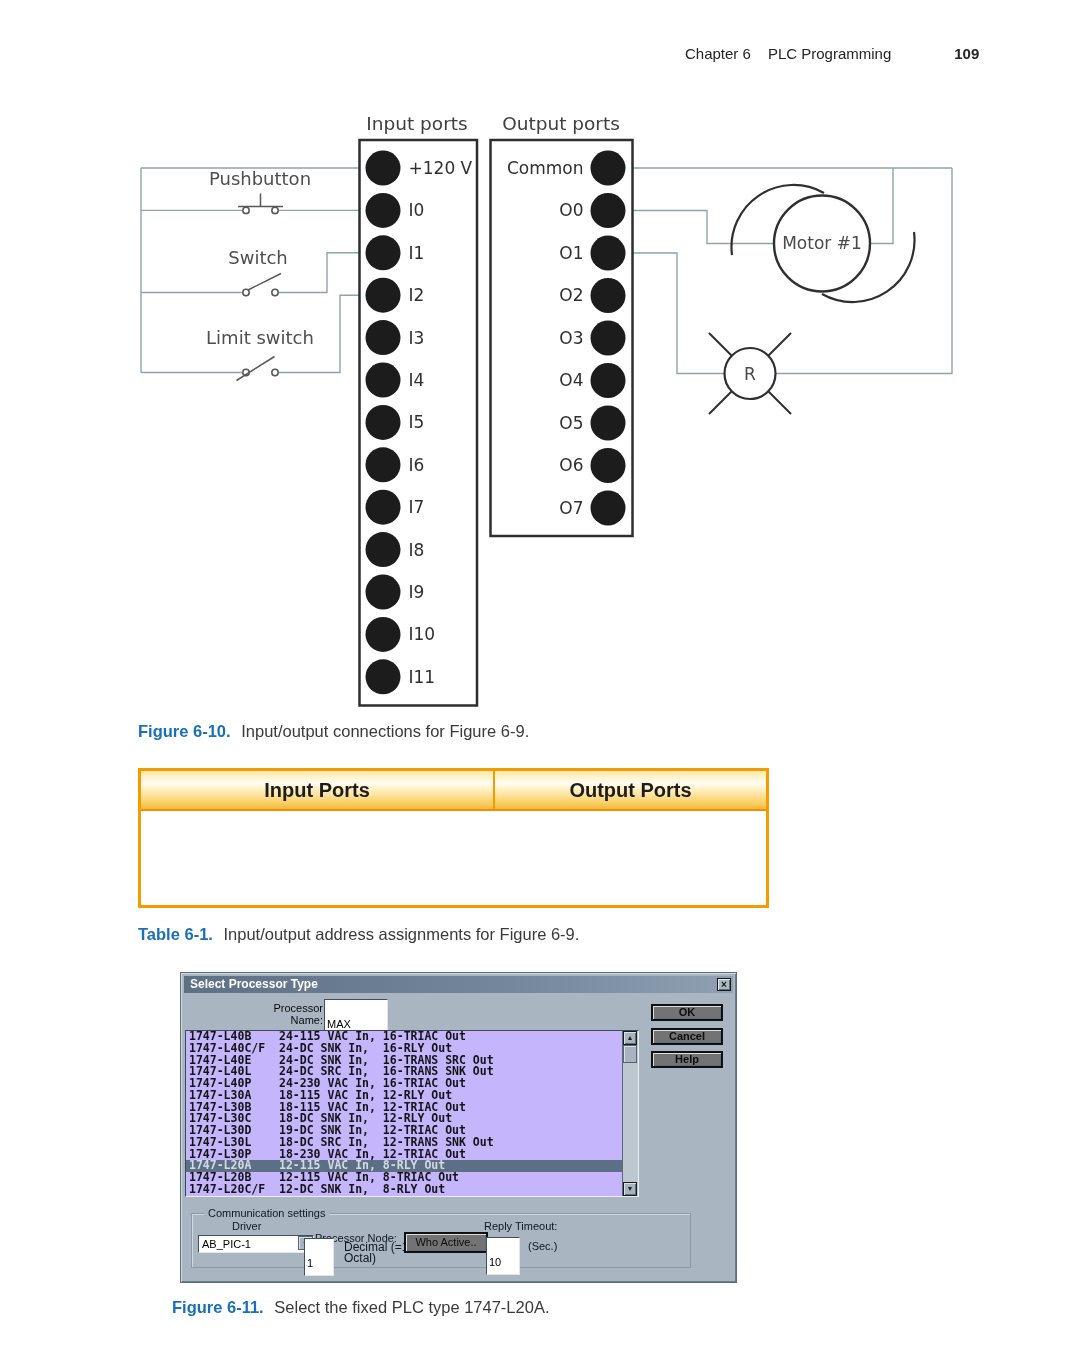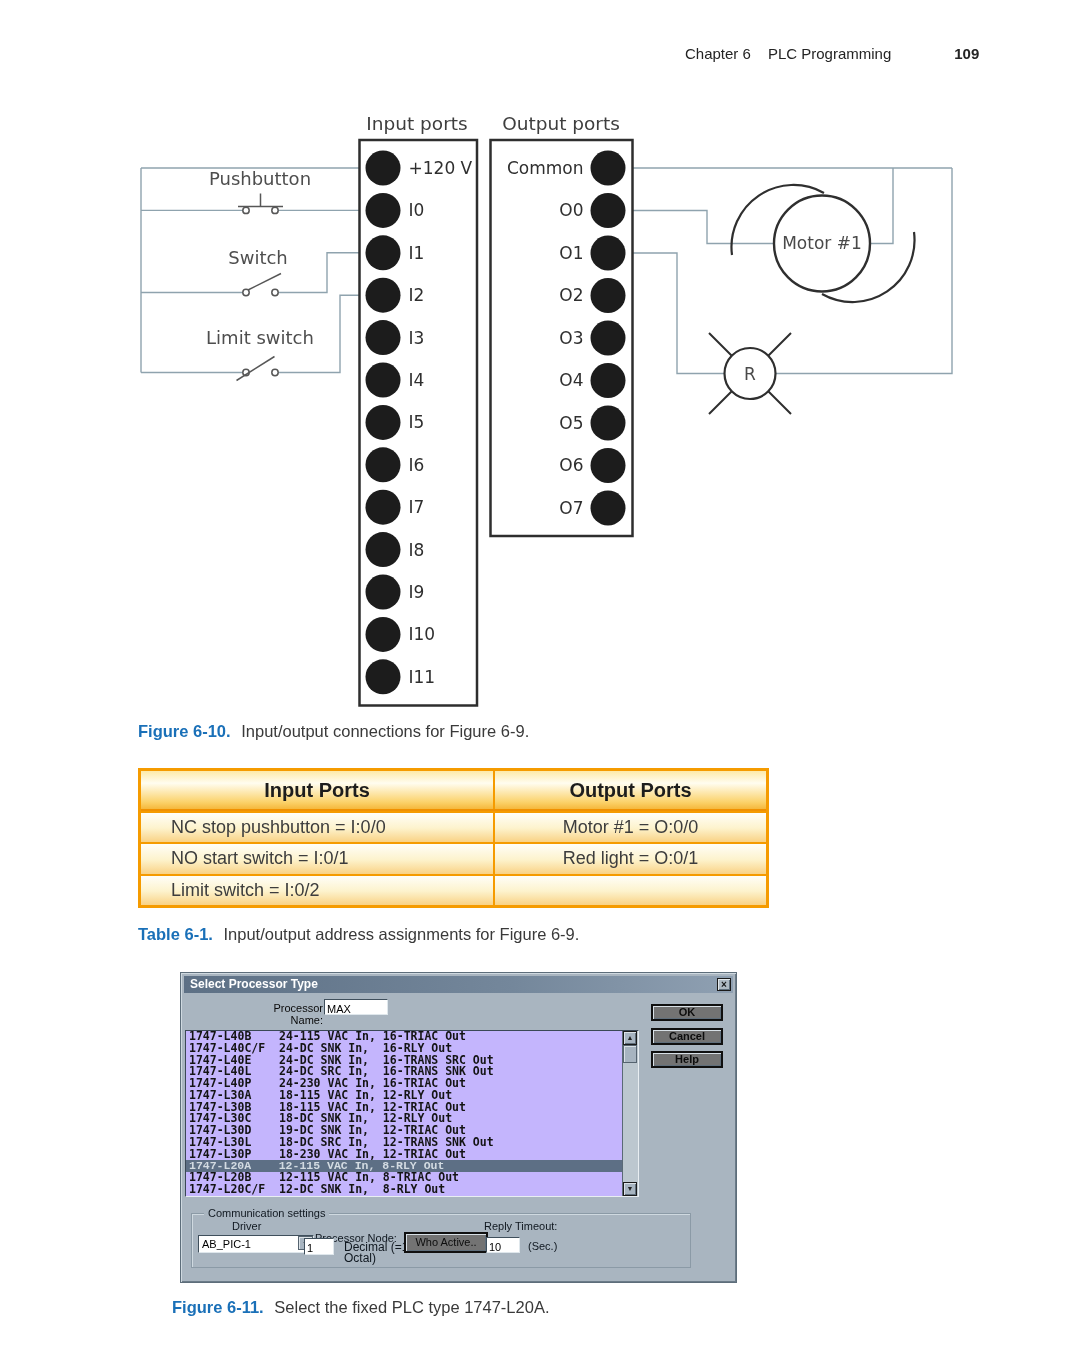--- a/index.html
+++ b/index.html
@@ -32,31 +32,31 @@
           box-shadow:inset 1px 1px 0 #cfd9e0,inset -1px -1px 0 #6b7b88;
           font-size:11px;color:#0a0a0a;}
   .titlebar{position:absolute;left:3px;top:3px;right:3px;height:17px;
             background:linear-gradient(90deg,#5d7085 0%,#74879b 60%,#8fa0b2 100%);
             color:#ffffff;font-weight:700;font-size:12px;line-height:17px;padding-left:6px;box-sizing:border-box;}
   .closebox{position:absolute;right:5px;top:5px;width:14px;height:13px;background:#aeb9c2;
             border:1px solid #1a1a1a;box-shadow:inset 1px 1px 0 #e2e8ec,inset -1px -1px 0 #5f6e7b;
             font-size:10px;font-weight:700;color:#111;text-align:center;line-height:12px;box-sizing:border-box;}
   .pn-label{position:absolute;left:60px;top:29px;width:82px;text-align:right;}
   .sunken{background:#fff;border:1px solid #dfe7ec;border-top-color:#3f4f5c;border-left-color:#3f4f5c;
-          box-sizing:border-box;font-size:11px;color:#000;padding:3px 2px;overflow:hidden;white-space:nowrap;}
+          box-sizing:border-box;font-size:11px;color:#000;padding:18px 2px;overflow:hidden;white-space:nowrap;}
   .pn-field{position:absolute;left:143px;top:26px;width:64px;height:16px;}
   .btn3d{position:absolute;left:470px;width:72px;height:17px;background:#737373;
          border:2px solid #101010;box-shadow:inset 1px 1px 0 #d8e0e6,inset -1px -1px 0 #5f6e7b;
          box-sizing:border-box;text-align:center;line-height:12px;font-size:11px;font-weight:700;color:#0d0d0d;}
   .proclist{position:absolute;left:4px;top:57px;width:454px;height:167px;background:#c4b5fd;
             border:1px solid #e8eef2;border-top-color:#3b4856;border-left-color:#3b4856;box-sizing:border-box;}
   .rows{position:absolute;left:0;top:0;right:15px;bottom:0;overflow:hidden;}
   .lrow{height:11.78px;line-height:11.8px;font-family:"DejaVu Sans Mono",monospace;
         font-size:11.5px;font-weight:700;color:#141414;white-space:pre;padding-left:3px;}
-  .lrow.sel{background:#5d6f85;color:#d3dbe2;font-family:Liberation Mono, monospace;}
+  .lrow.sel{background:#5d6f85;color:#d3dbe2;}
   .sb{position:absolute;top:0;right:0;bottom:0;width:15px;background:#bcc7cf;border-left:1px solid #5a6a76;}
   .sb-btn{position:absolute;left:0;width:14px;height:14px;background:#a7b4c0;
           border:1px solid #1a1a1a;box-shadow:inset 1px 1px 0 #dbe2e7,inset -1px -1px 0 #5f6e7b;
           box-sizing:border-box;text-align:center;font-size:7px;line-height:12px;color:#222;}
   .sb-up{top:0;} .sb-dn{bottom:0;}
   .sb-thumb{position:absolute;left:0;top:14px;width:14px;height:18px;background:#a7b4c0;
             border:1px solid #55636f;box-shadow:inset 1px 1px 0 #dbe2e7;box-sizing:border-box;}
   .group{position:absolute;left:10px;top:240px;width:500px;height:55px;border:1px solid #8b9aa6;
          box-shadow:inset 1px 1px 0 #cfd9e0;box-sizing:border-box;}
   .group-label{position:absolute;left:12px;top:-7px;background:#a9b5c0;padding:0 4px;font-size:11px;color:#101820;}
@@ -191,34 +191,20 @@
   <div class="caption" style="left:138px;top:722px;">
     <span class="cap-label">Figure 6-10.</span>
     <span class="cap-text">Input/output connections for Figure 6-9.</span>
   </div>
 
   <div class="io-table">
     <div class="t-row t-head">
       <div class="t-cell c0">Input Ports</div>
       <div class="t-cell c1">Output Ports</div>
     </div>
-    <div id="t-body" style="display:flex;flex-direction:column;flex:1;">
-        <div class="t-row" style="border-top: 2px solid rgb(245, 155, 0);">
-          <div class="t-cell c0">NC stop pushbutton = I:0/0</div>
-          <div class="t-cell c1">Motor #1 = O:0/0</div>
-        </div>
-        <div class="t-row" style="border-top: 2px solid rgb(245, 155, 0);">
-          <div class="t-cell c0">NO start switch = I:0/1</div>
-          <div class="t-cell c1">Red light = O:0/1</div>
-        </div>
-        <div class="t-row" style="border-top: 2px solid rgb(245, 155, 0);">
-          <div class="t-cell c0">Limit switch = I:0/2</div>
-          <div class="t-cell c1"></div>
-        </div>
-      </div>
   </div>
 
   <div class="caption" style="left:138px;top:925px;">
     <span class="cap-label">Table 6-1.</span>
     <span class="cap-text">Input/output address assignments for Figure 6-9.</span>
   </div>
 
   <div class="dialog">
     <div class="titlebar">
       <span>Select Processor Type</span>

